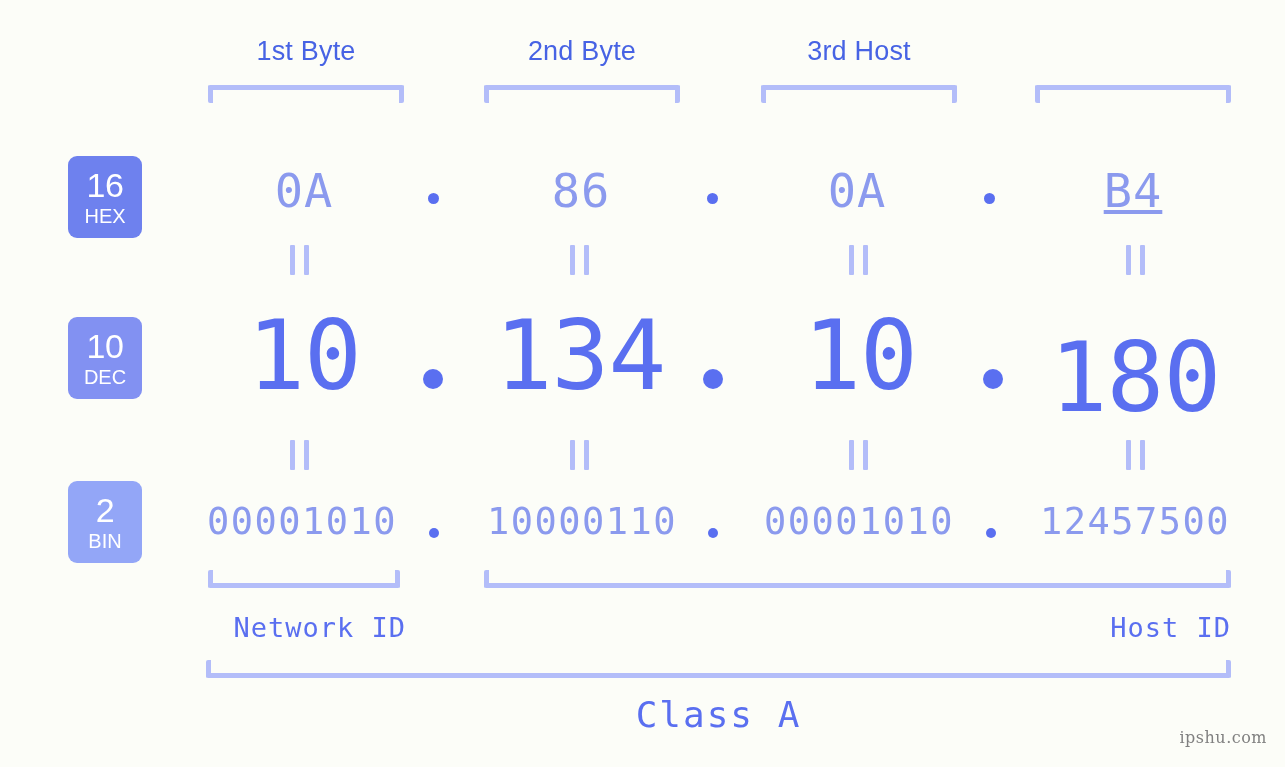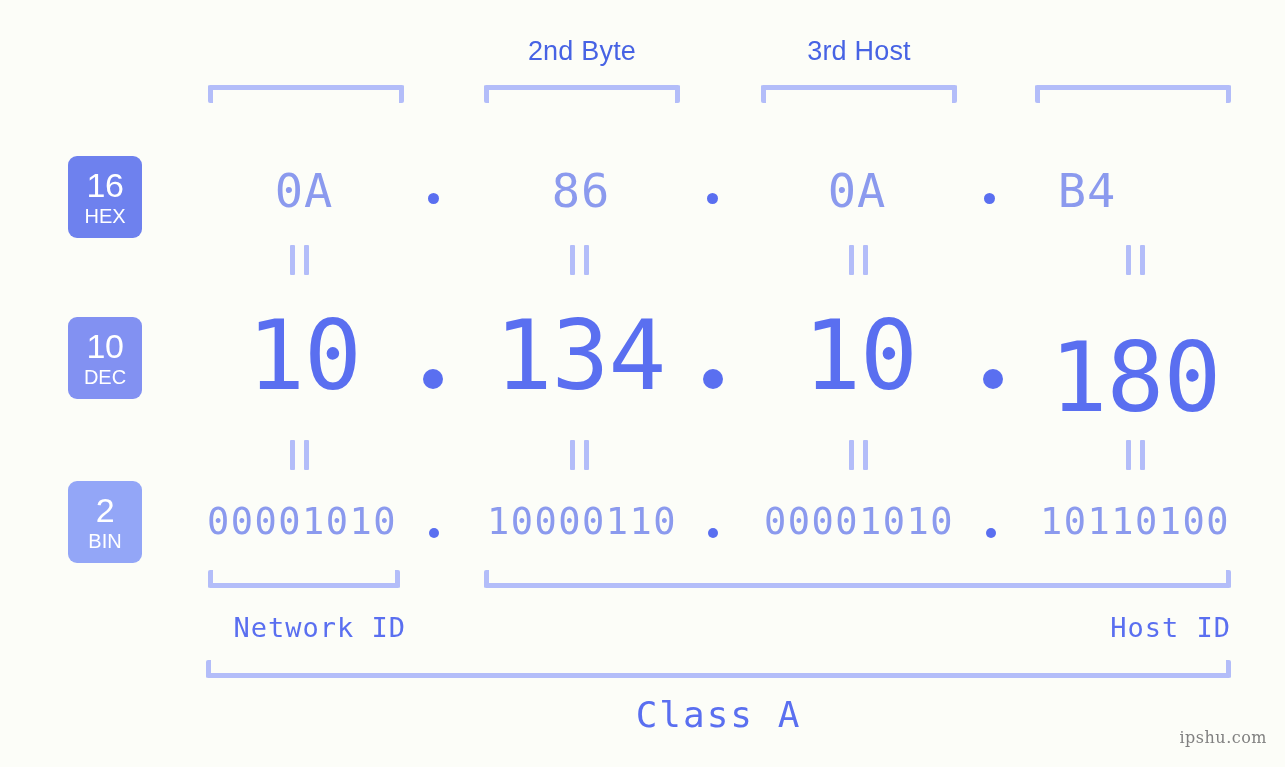--- a/index.html
+++ b/index.html
@@ -131,40 +131,41 @@
     font-size: 16px;
     color: #808080;
     letter-spacing: 0.5px;
   }
 </style>
 </head>
 <body>
 
 <div id="stage">
 
+  <div class="byte-label" style="left:210px; top:36px; width:192px;">1st Byte</div>
   <div class="byte-label" style="left:486px; top:36px; width:192px;">2nd Byte</div>
   <div class="byte-label" style="left:763px; top:36px; width:192px;">3rd Host</div>
 
   <div class="bracket-down" style="left:208px; top:85px; width:196px;"></div>
   <div class="bracket-down" style="left:484px; top:85px; width:196px;"></div>
   <div class="bracket-down" style="left:761px; top:85px; width:196px;"></div>
   <div class="bracket-down" style="left:1035px; top:85px; width:196px;"></div>
 
   <div class="badge" style="left:48px; top:156px; background:#6e81ee;">
     <span class="num">16</span>
     <span class="nm">HEX</span>
   </div>
 
   <div class="row-val hex-val" style="left:206px; top:163px; width:196px;">0A</div>
   <div class="dot dot-hex" style="left:428px; top:193px;"></div>
   <div class="row-val hex-val" style="left:483px; top:163px; width:196px;">86</div>
   <div class="dot dot-hex" style="left:707px; top:193px;"></div>
   <div class="row-val hex-val" style="left:759px; top:163px; width:196px;">0A</div>
   <div class="dot dot-hex" style="left:984px; top:193px;"></div>
-  <div class="row-val hex-val" style="left:989px; top:163px; width:196px;">B4</div>
+  <div class="row-val hex-val" style="left:1035px; top:163px; width:196px;text-decoration:underline;">B4</div>
 
   <div class="eq" style="left:288px; top:245px;">
     <span class="b1"></span>
       <span class="b2"></span>
   </div>
   <div class="eq" style="left:568px; top:245px;">
     <span class="b1"></span>
       <span class="b2"></span>
   </div>
   <div class="eq" style="left:847px; top:245px;">
@@ -210,21 +211,21 @@
     <span class="num">2</span>
     <span class="nm">BIN</span>
   </div>
 
   <div class="row-val bin-val" style="left:200px; top:500px; width:204px;">00001010</div>
   <div class="dot dot-bin" style="left:429px; top:528px;"></div>
   <div class="row-val bin-val" style="left:480px; top:500px; width:204px;">10000110</div>
   <div class="dot dot-bin" style="left:708px; top:528px;"></div>
   <div class="row-val bin-val" style="left:757px; top:500px; width:204px;">00001010</div>
   <div class="dot dot-bin" style="left:986px; top:528px;"></div>
-  <div class="row-val bin-val" style="left:1033px; top:500px; width:204px;">10110100</div>
+  <div class="row-val bin-val" style="left:1033px; top:500px; width:204px;">12457500</div>
 
   <div class="bracket-up" style="left:208px; top:570px; width:192px;"></div>
   <div class="bracket-up" style="left:484px; top:570px; width:747px;"></div>
 
   <div class="sec-label" style="left:208px; top:612px; width:198px;">Network ID</div>
   <div class="sec-label" style="left:484px; top:612px; width:747px;">Host ID</div>
 
   <div class="bracket-up" style="left:206px; top:660px; width:1025px;"></div>
   <div class="class-label" style="left:206px; top:694px; width:1025px;">Class A</div>
 

